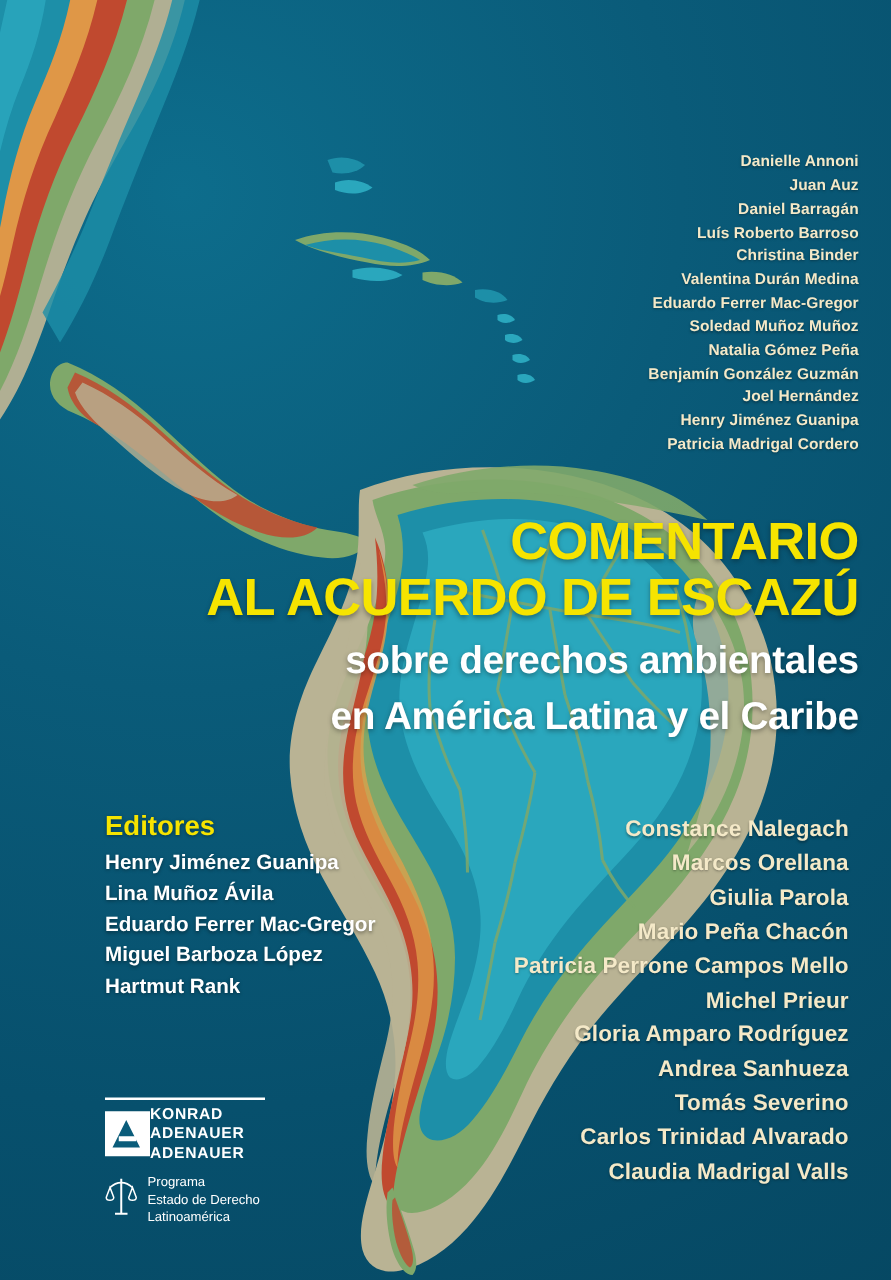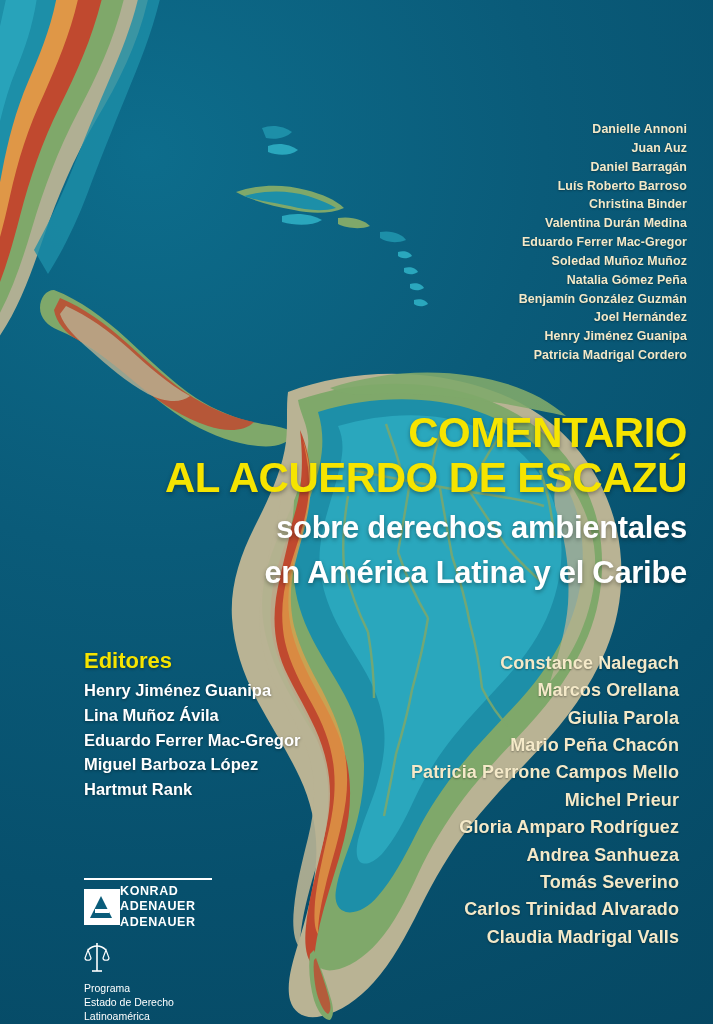--- a/index.html
+++ b/index.html
@@ -159,21 +159,20 @@
     background: #ffffff;
   }
 
   .programa {
     position: absolute;
     left: 84px;
     top: 940px;
     display: flex;
     align-items: flex-start;
     gap: 8px;
-    flex-direction: column;
   }
   .programa-icon {
     width: 26px;
     height: 34px;
     flex: none;
     position: relative;
   }
   .programa-text {
     color: #ffffff;
     font-size: 10.5px;

